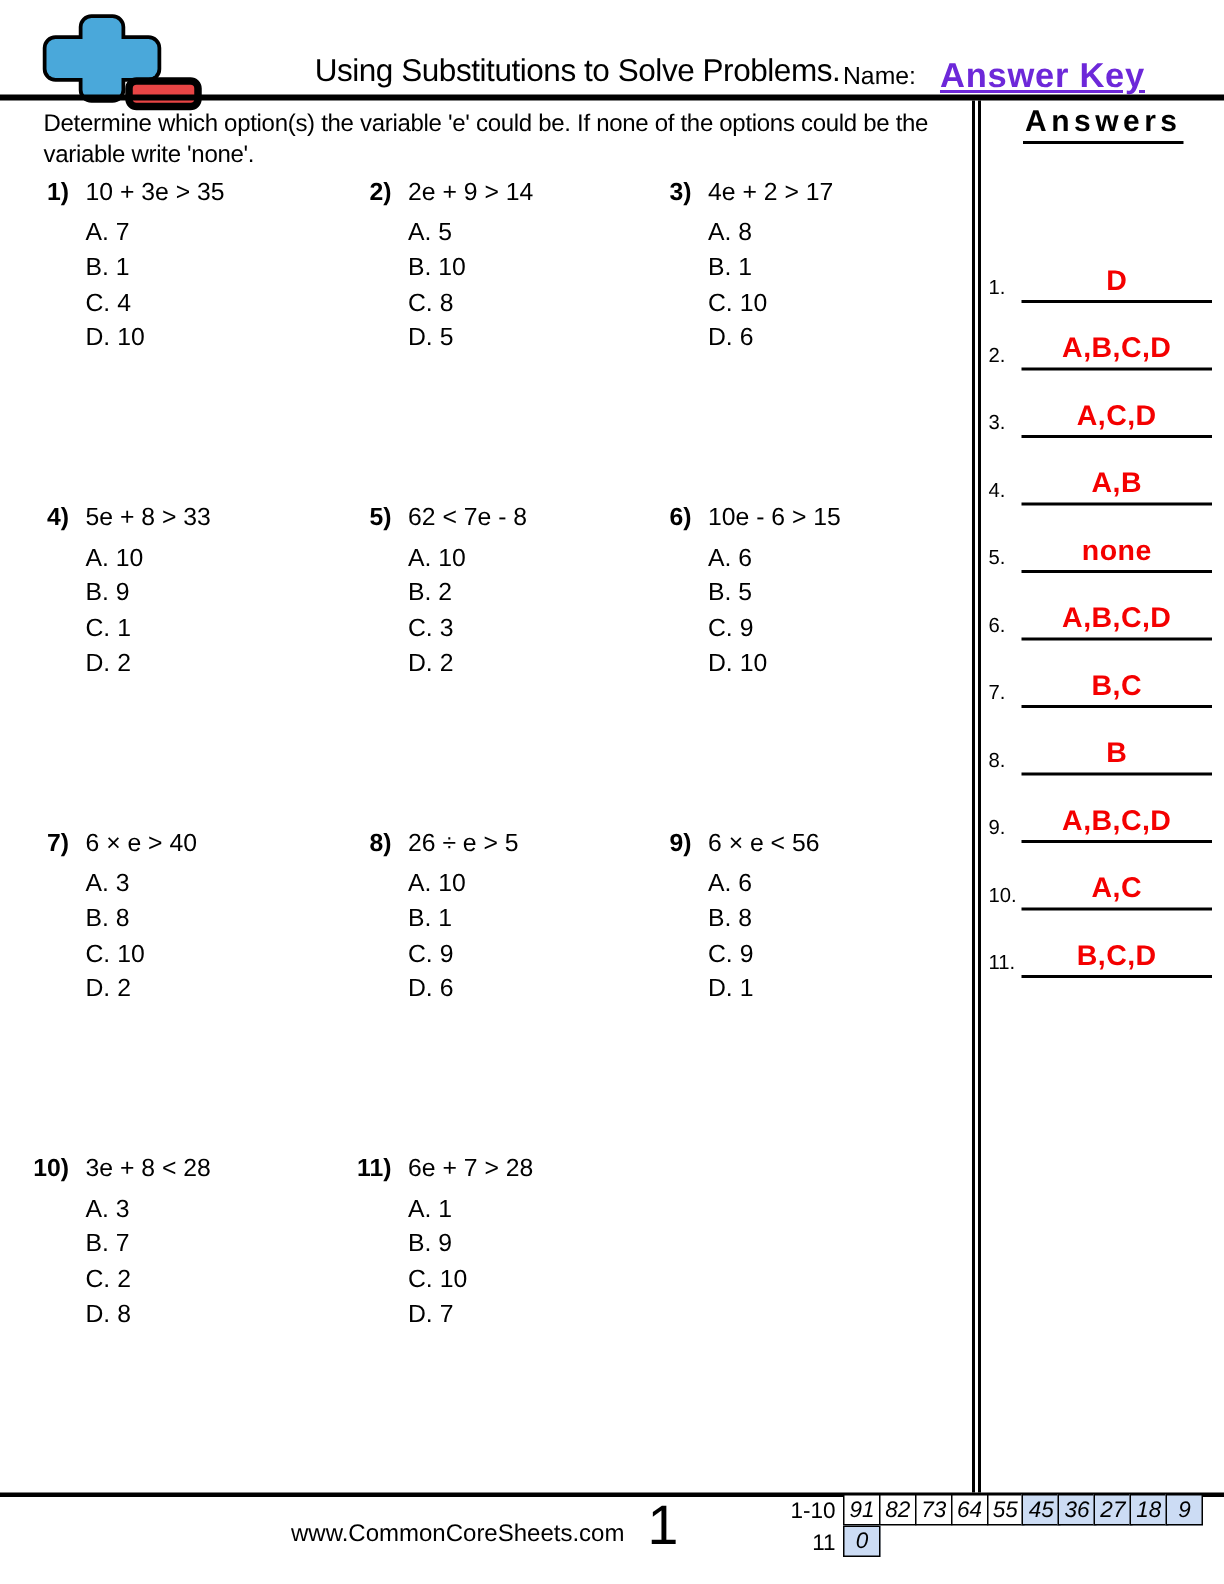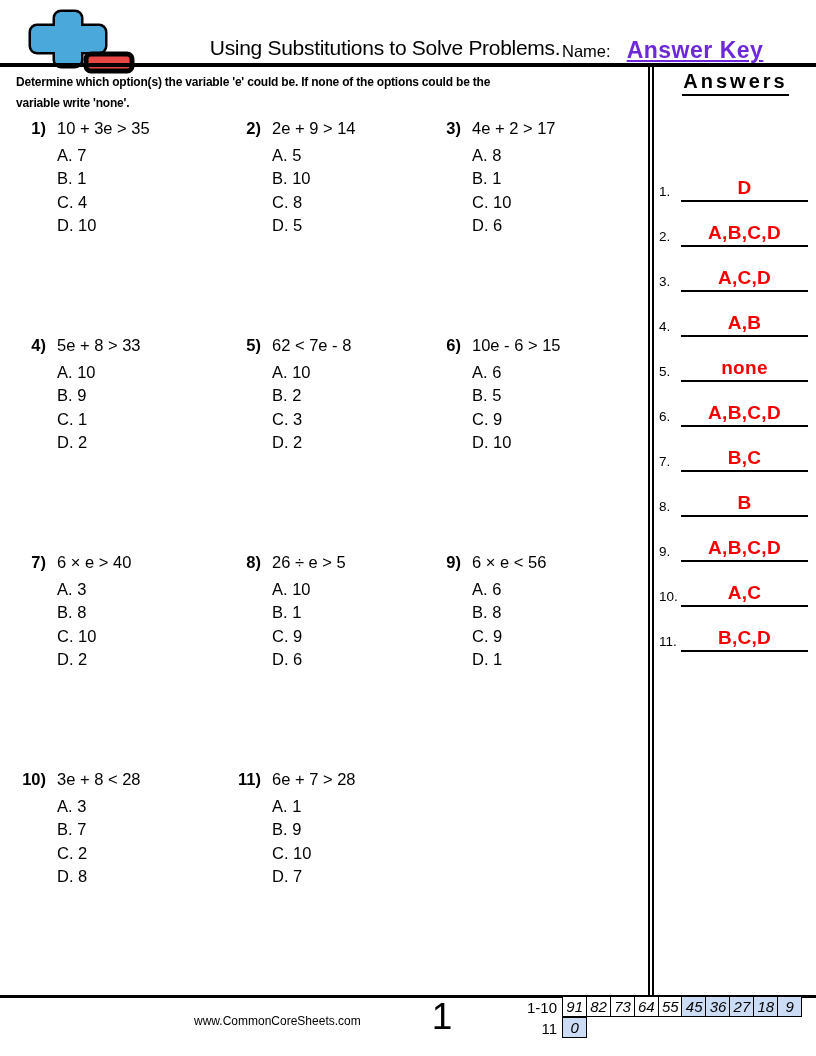--- a/index.html
+++ b/index.html
@@ -9,22 +9,22 @@
   
   .logo{position:absolute;left:24px;top:9px;width:112px;height:66px;}
   .ws-title{position:absolute;left:170px;top:36px;width:430px;text-align:center;
             font-size:21px;letter-spacing:-0.3px;white-space:nowrap;}
   .name-label{position:absolute;left:562px;top:42px;font-size:16.5px;}
   .answer-key{position:absolute;left:615px;top:37px;width:160px;text-align:center;
               font-size:23px;font-weight:bold;color:#6d28d9;letter-spacing:0.5px;white-space:nowrap;text-decoration:underline;}
   .header-rule{position:absolute;left:0;top:63px;width:816px;height:4px;background:#000;}
 
   
-  .instructions{position:absolute;left:16px;top:72px;width:628px;
-                font-weight:bold;font-size:12px;line-height:21px;letter-spacing:-0.2px;}
+  .instructions{position:absolute;left:29px;top:72px;width:628px;
+                font-weight:normal;font-size:16px;line-height:21px;letter-spacing:-0.2px;}
   .instructions span{display:block;}
 
   
   .prob-row{position:absolute;left:0;width:650px;display:grid;
             grid-template-columns:215px 200px 215px;padding-left:18px;box-sizing:border-box;}
   .row1{top:118px;} .row2{top:335px;} .row3{top:552px;} .row4{top:769px;}
   .p-head{display:flex;font-size:16.5px;line-height:20px;}
   .p-num{width:28px;text-align:right;font-weight:bold;margin-right:11px;flex:none;}
   .p-opts{margin-left:39px;margin-top:6px;}
   .p-opt{font-size:16.5px;line-height:23.4px;}
@@ -39,21 +39,21 @@
   .ans-num{position:absolute;left:4px;bottom:3px;font-size:13.5px;}
   .ans-rule{position:absolute;left:26px;right:8px;bottom:0;border-bottom:2px solid #000;}
   .ans-value{position:absolute;left:26px;right:8px;bottom:3px;text-align:center;
              color:#f40000;font-weight:bold;font-size:19px;letter-spacing:0.3px;white-space:nowrap;}
 
   
   .footer-rule{position:absolute;left:0;top:995px;width:816px;height:3px;background:#000;}
   .math-pill{position:absolute;left:25px;top:998px;width:160px;height:35px;background:#000;border-radius:7px;}
   .math-pill-inner{position:absolute;left:5px;right:5px;top:4px;bottom:4px;background:#fff;border-radius:15px;
                    display:flex;align-items:center;justify-content:center;font-size:20px;font-weight:bold;}
-  .site-text{position:absolute;left:194px;top:1014px;font-size:12px;}
+  .site-text{position:absolute;left:194px;top:1014px;font-size:16px;}
   .page-num{position:absolute;left:420px;top:996px;width:44px;text-align:center;font-size:37px;}
   .score-label-1{position:absolute;left:505px;top:999px;width:52px;text-align:right;font-size:15px;}
   .score-label-2{position:absolute;left:505px;top:1020px;width:52px;text-align:right;font-size:15px;}
   .score-row{position:absolute;display:flex;font-style:italic;}
   .score-row-1{left:562px;top:996px;}
   .score-row-2{left:562px;top:1016.5px;}
   .score-cell{width:25.4px;height:21px;box-sizing:border-box;border:1.5px solid #000;margin-left:-1.5px;
               display:flex;align-items:center;justify-content:center;font-size:15px;background:#fff;}
   .score-cell:first-child{margin-left:0;}
   .score-cell.blue{background:#ccdcf4;}

